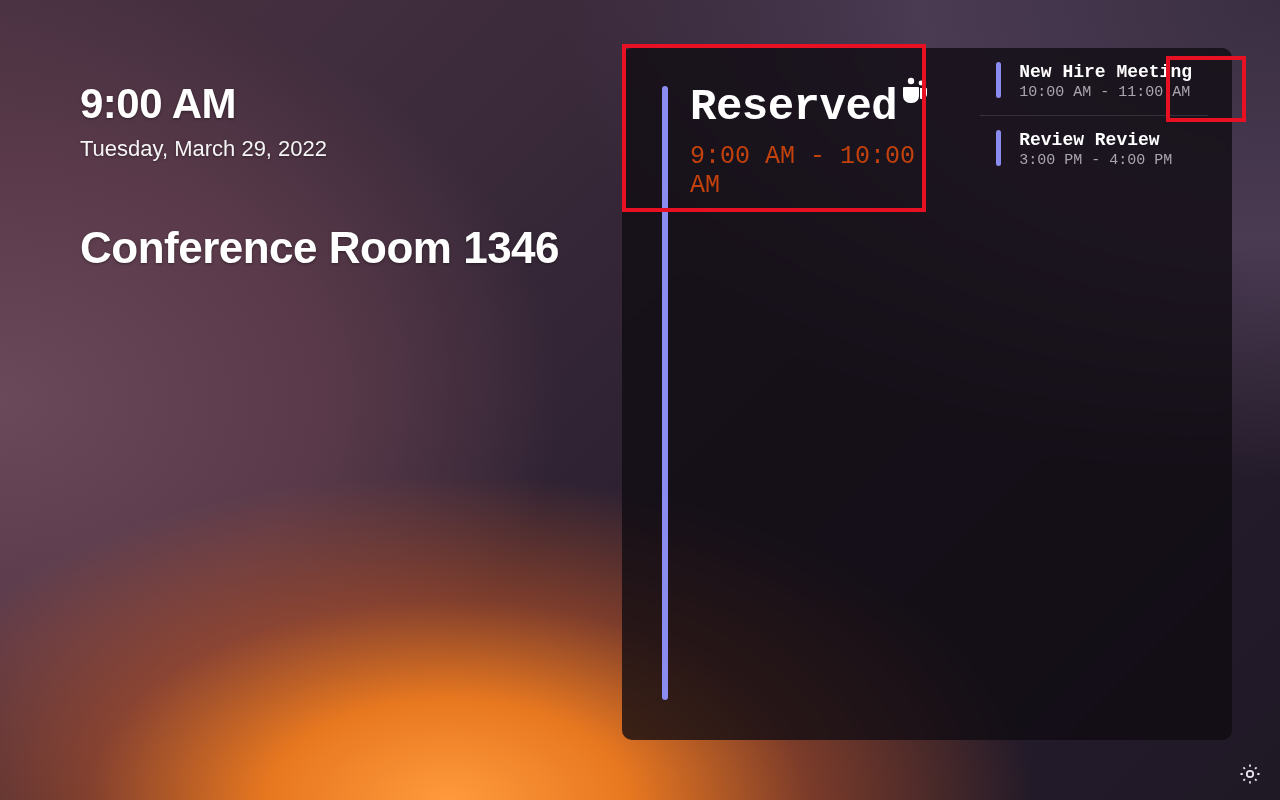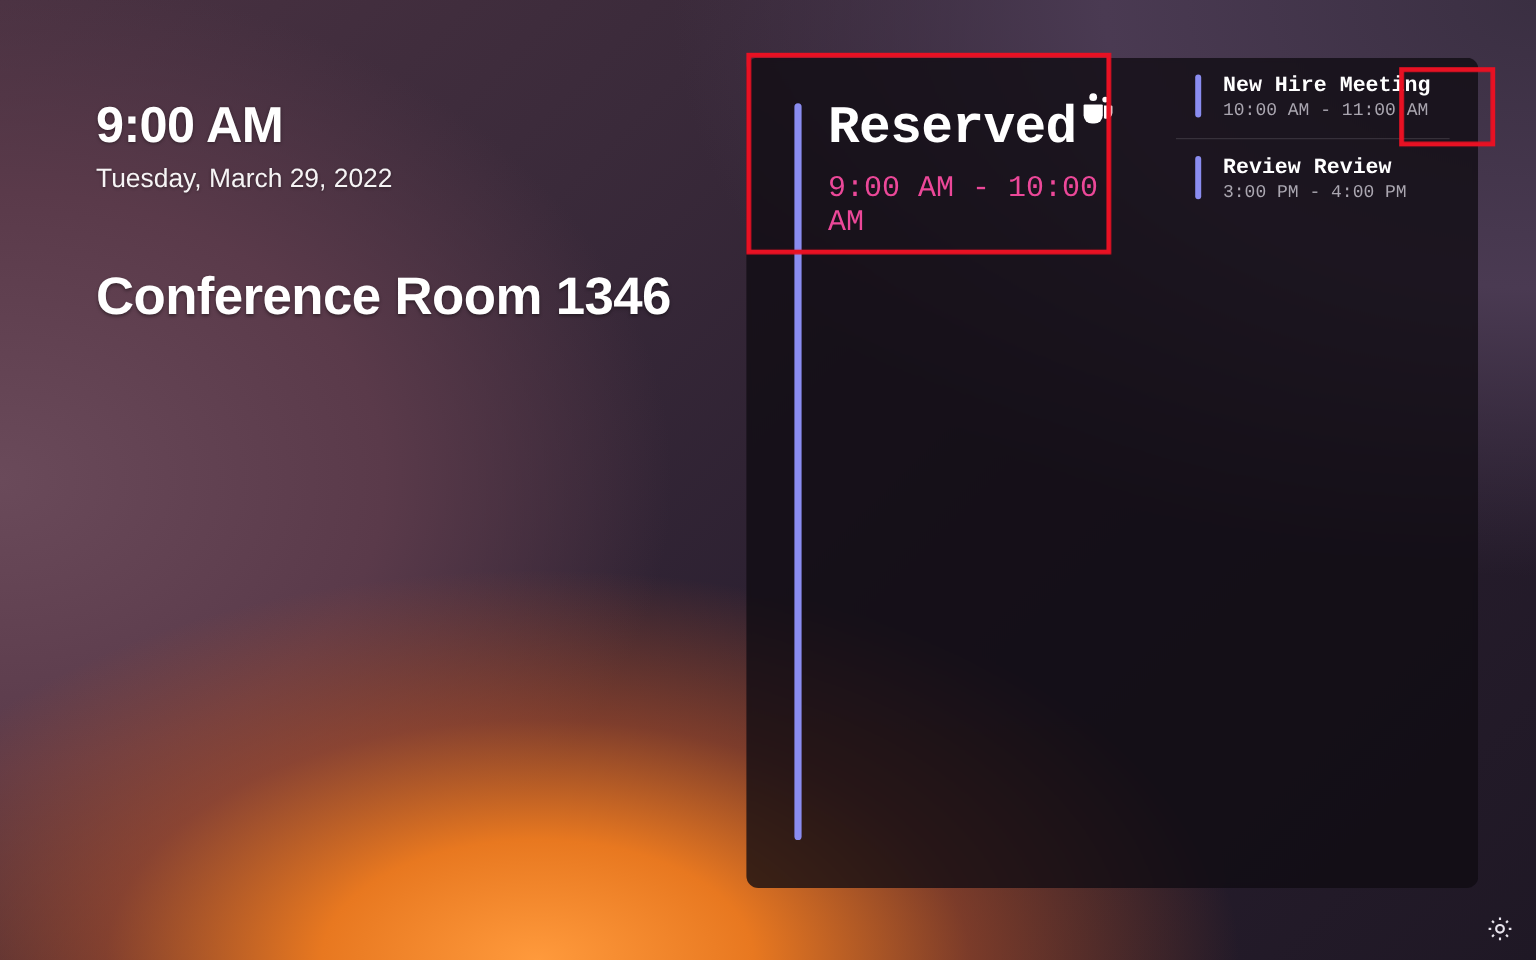--- a/index.html
+++ b/index.html
@@ -49,21 +49,21 @@
     width: 6px;
     border-radius: 3px;
     background: #8a8cf0;
     margin-right: 22px;
     align-self: stretch;
     margin-top: 4px;
     margin-bottom: 10px;
   }
   .current-text { flex: 1; }
   .current-title { color: #fff; font-size: 44px; font-weight: 600; letter-spacing: -0.5px; }
-  .current-time { color: #ec4899; font-size: 25px; font-weight: 400; margin-top: 10px; }
+  .current-time { color: #c2410c; font-size: 25px; font-weight: 400; margin-top: 10px; }
   
   .teams-icon-wrap {
     position: absolute;
     top: 22px;
     right: 22px;
     width: 40px;
     height: 40px;
     display: flex;
     align-items: center;
     justify-content: center;

